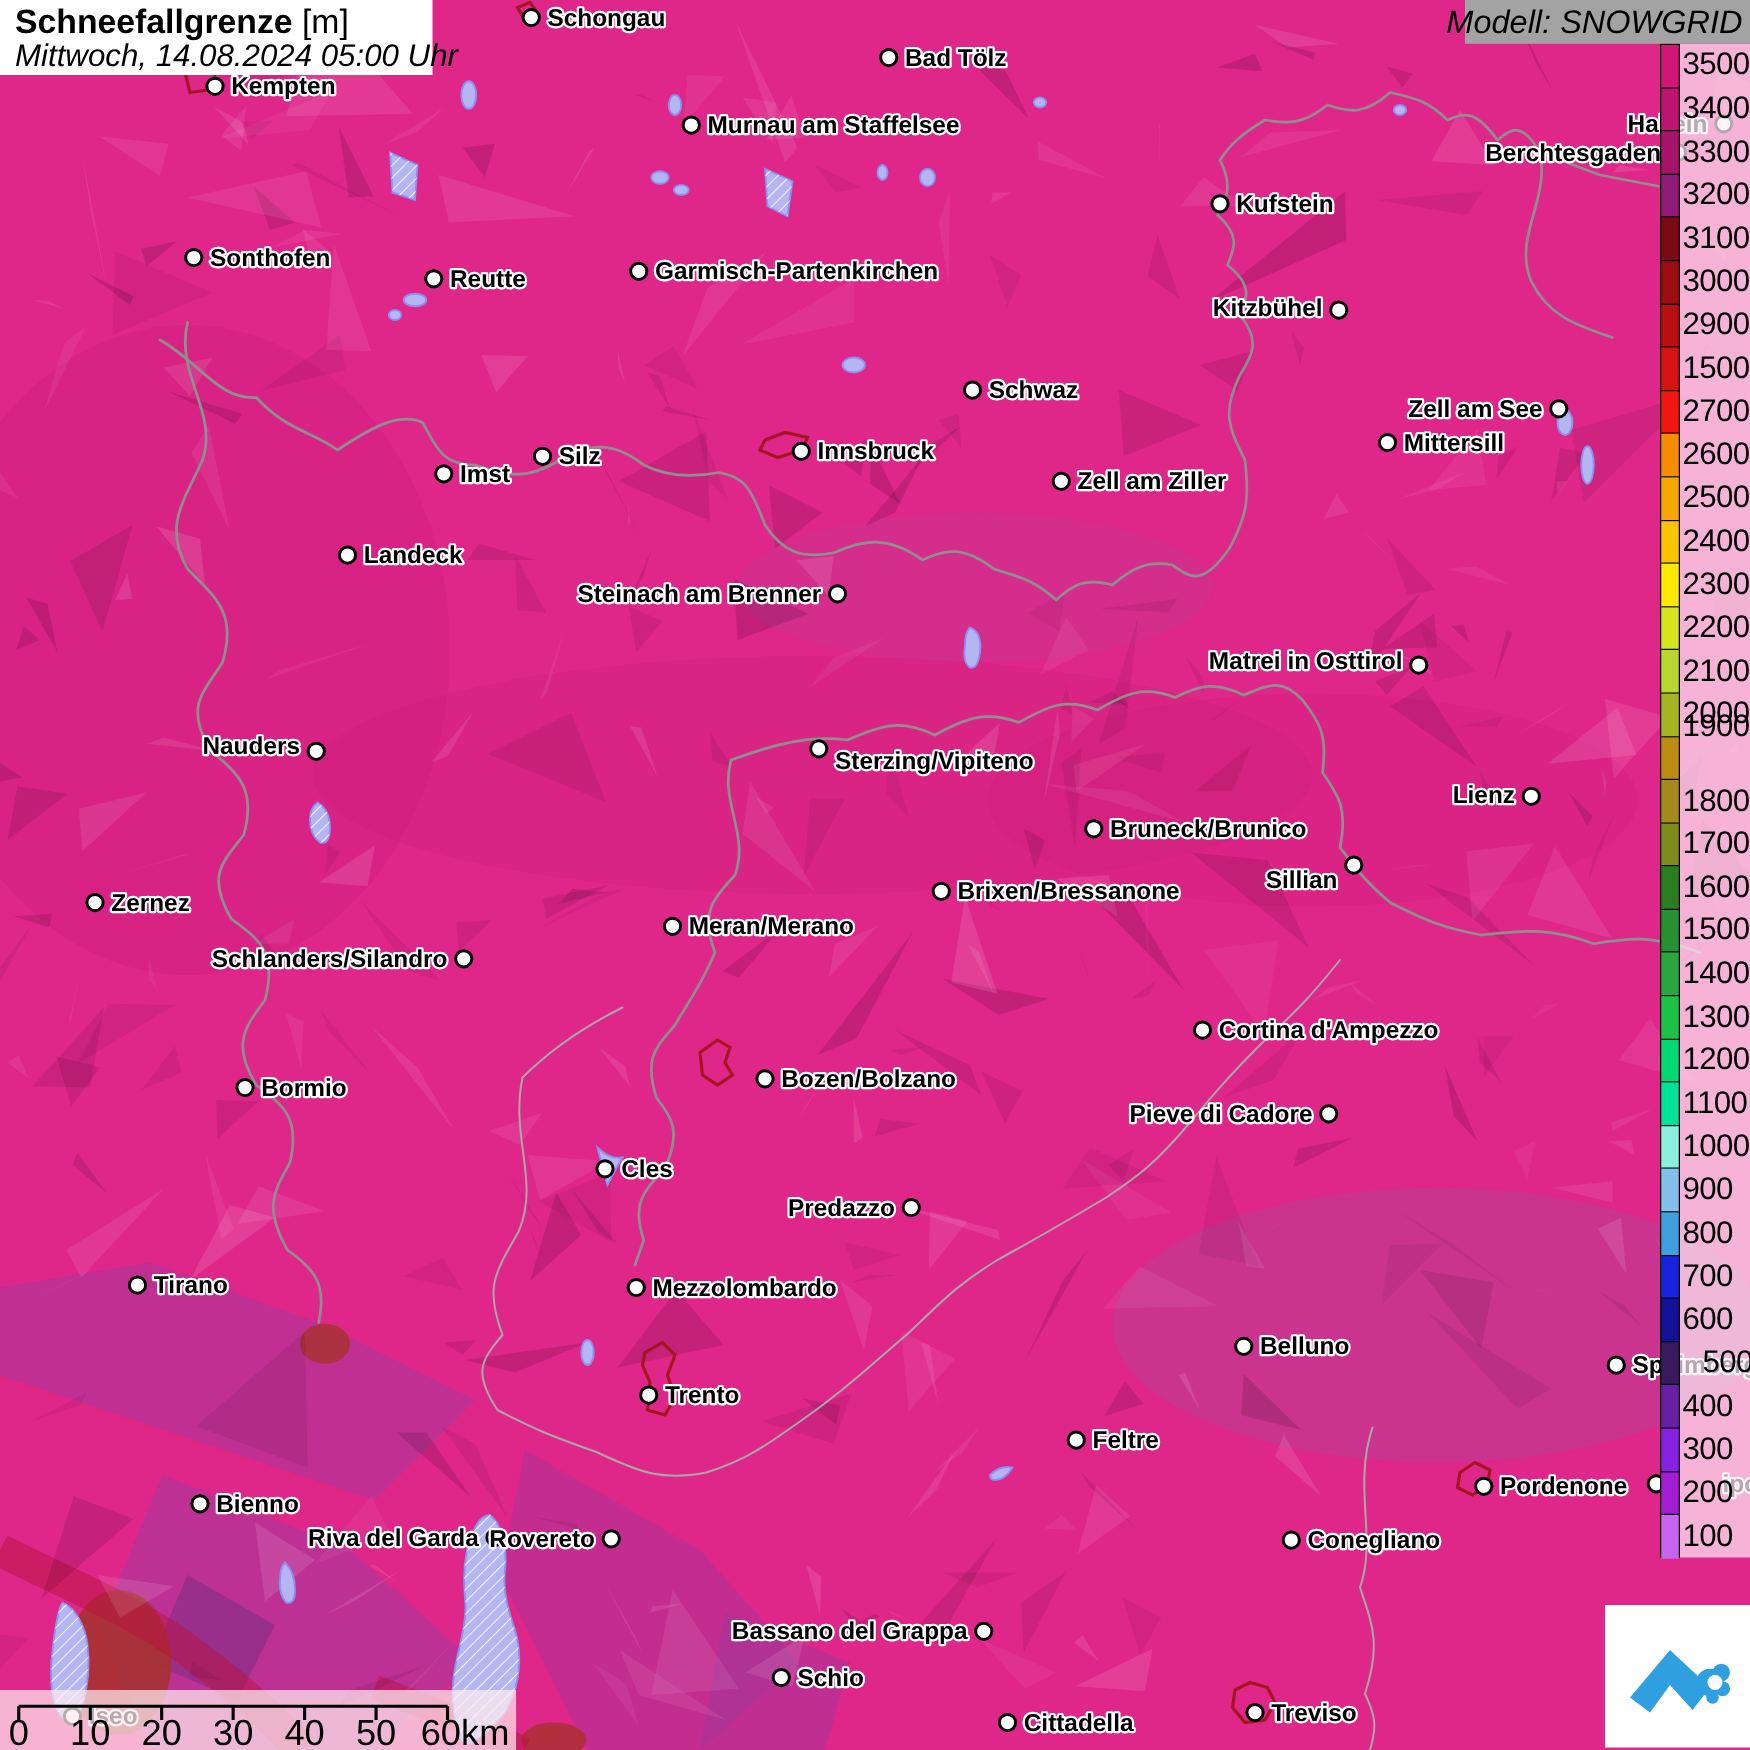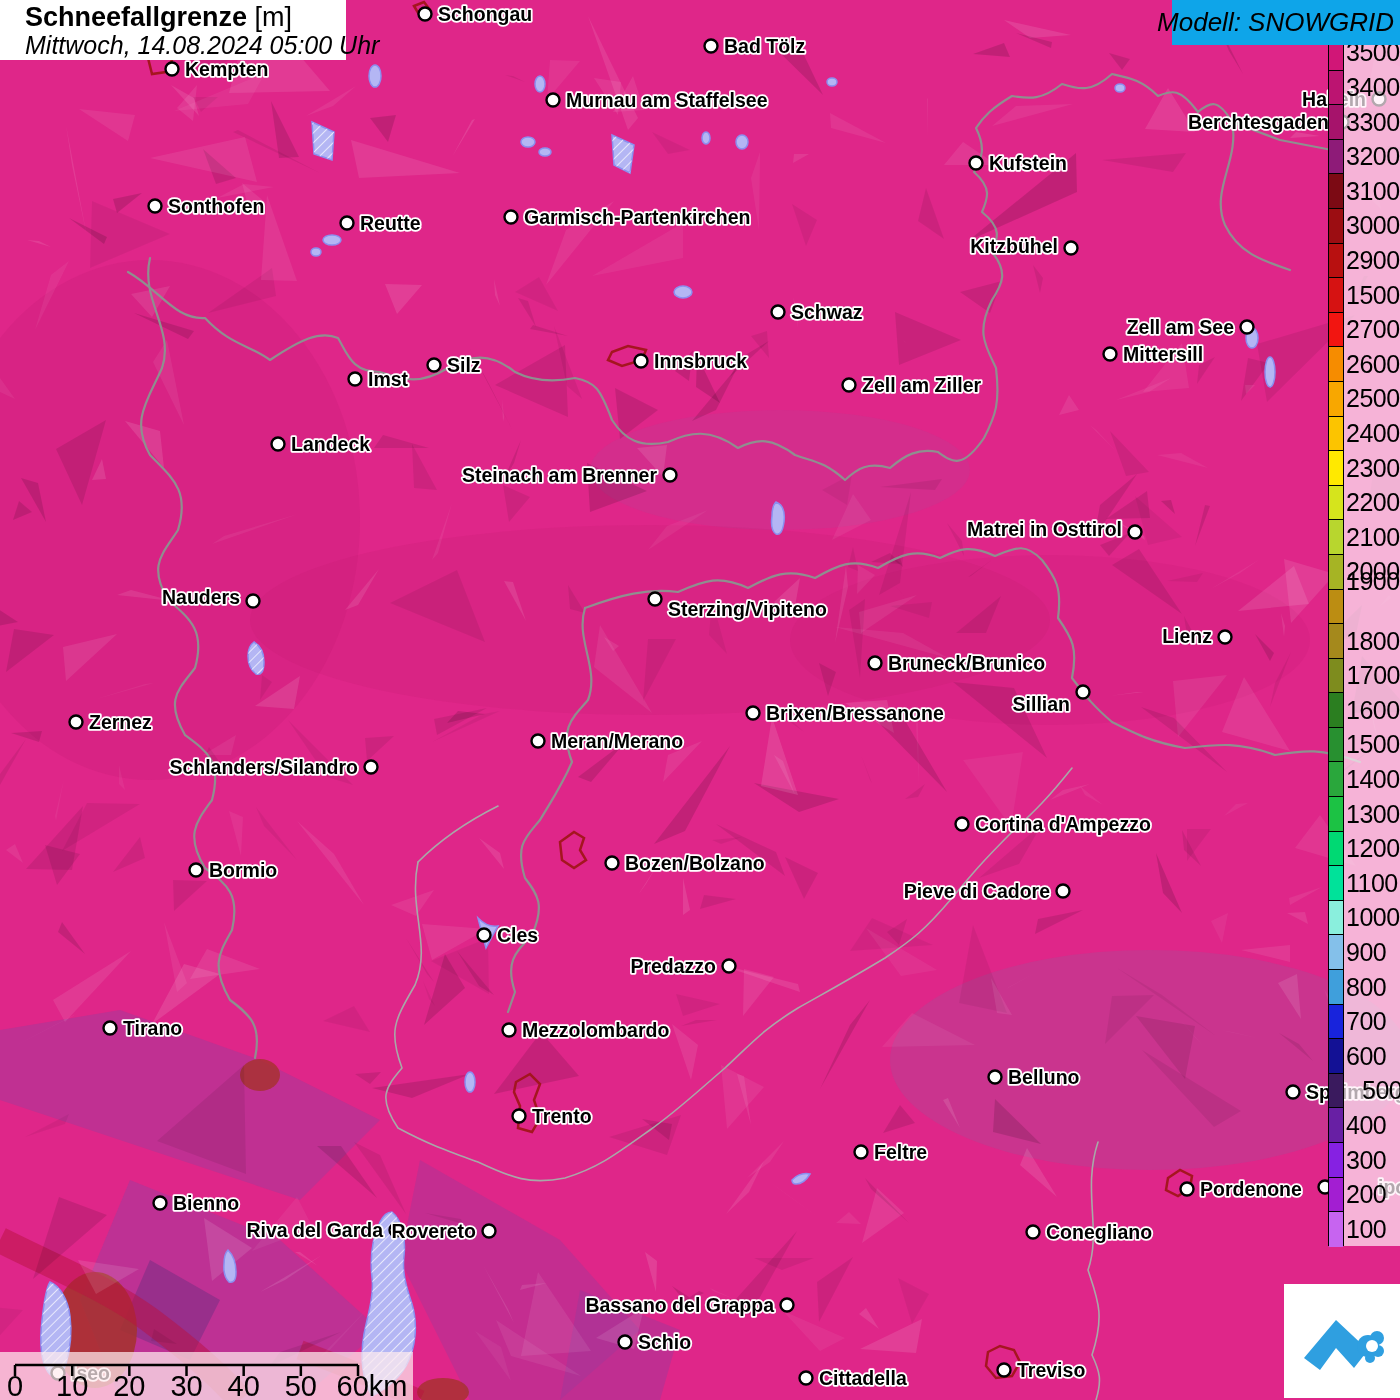--- a/index.html
+++ b/index.html
@@ -1,25 +1,25 @@
 <!DOCTYPE html>
 <html><head>
 <meta charset="utf-8">
 <style>
   html,body{margin:0;padding:0;background:#222;}
   #stage{position:relative;width:1400px;height:1400px;overflow:hidden;
          font-family:"Liberation Sans",sans-serif;background:#df2689;}
   #map{position:absolute;left:0;top:0;}
   
   .titlebox{position:absolute;left:0;top:0;width:346px;height:60px;background:#ffffff;
-            padding:2px 8px 4px 25px;box-sizing:border-box;z-index:30;}
+            padding:2px 8px 4px 12px;box-sizing:border-box;z-index:30;}
   .titlebox .l1{font-size:27px;line-height:30px;color:#000;white-space:nowrap;}
   .titlebox .l1 b{font-weight:bold;}
   .titlebox .l2{font-size:25px;line-height:27px;font-style:italic;color:#000;white-space:nowrap;}
-  .modelbox{position:absolute;left:1172px;top:0;width:228px;height:45px;background:#0ea5e9;
+  .modelbox{position:absolute;left:1172px;top:0;width:228px;height:35px;background:#a3a3a3;
             z-index:30;display:flex;align-items:center;justify-content:flex-end;
             padding-right:6px;box-sizing:border-box;}
   .modelbox span{font-size:26px;font-style:italic;color:#000;white-space:nowrap;}
   
   #colorbar{position:absolute;left:1328px;top:35px;z-index:20;display:flex;}
   #cb-strip{width:16px;border:1px solid #000;box-sizing:border-box;background:#000;}
   #cb-strip .cell{width:100%;border-bottom:1px solid #000;box-sizing:border-box;}
   #cb-strip .cell:last-child{border-bottom:none;}
   #cb-labels{width:56px;background:rgba(255,240,248,0.70);position:relative;}
   #cb-labels .tick{position:absolute;left:2px;width:54px;font-size:25px;letter-spacing:-0.5px;
@@ -695,21 +695,21 @@
         <div class="tick" style="top: 294.1px;">2700</div>
         <div class="tick" style="top: 328.7px;">2600</div>
         <div class="tick" style="top: 363.3px;">2500</div>
         <div class="tick" style="top: 397.9px;">2400</div>
         <div class="tick" style="top: 432.5px;">2300</div>
         <div class="tick" style="top: 467.1px;">2200</div>
         <div class="tick" style="top: 501.7px;">2100</div>
         <div class="tick" style="top: 536.3px;">2000</div>
         <div class="tick" style="top: 546px;">1900</div>
         <div class="tick" style="top: 605.5px;">1800</div>
-        <div class="tick" style="top: 640.1px; text-align: right;">1700</div>
+        <div class="tick" style="top: 640.1px;">1700</div>
         <div class="tick" style="top: 674.7px;">1600</div>
         <div class="tick" style="top: 709.3px;">1500</div>
         <div class="tick" style="top: 743.9px;">1400</div>
         <div class="tick" style="top: 778.5px;">1300</div>
         <div class="tick" style="top: 813.1px;">1200</div>
         <div class="tick" style="top: 847.7px;">1100</div>
         <div class="tick" style="top: 882.3px;">1000</div>
         <div class="tick" style="top: 916.9px;">900</div>
         <div class="tick" style="top: 951.5px;">800</div>
         <div class="tick" style="top: 986.1px;">700</div>

